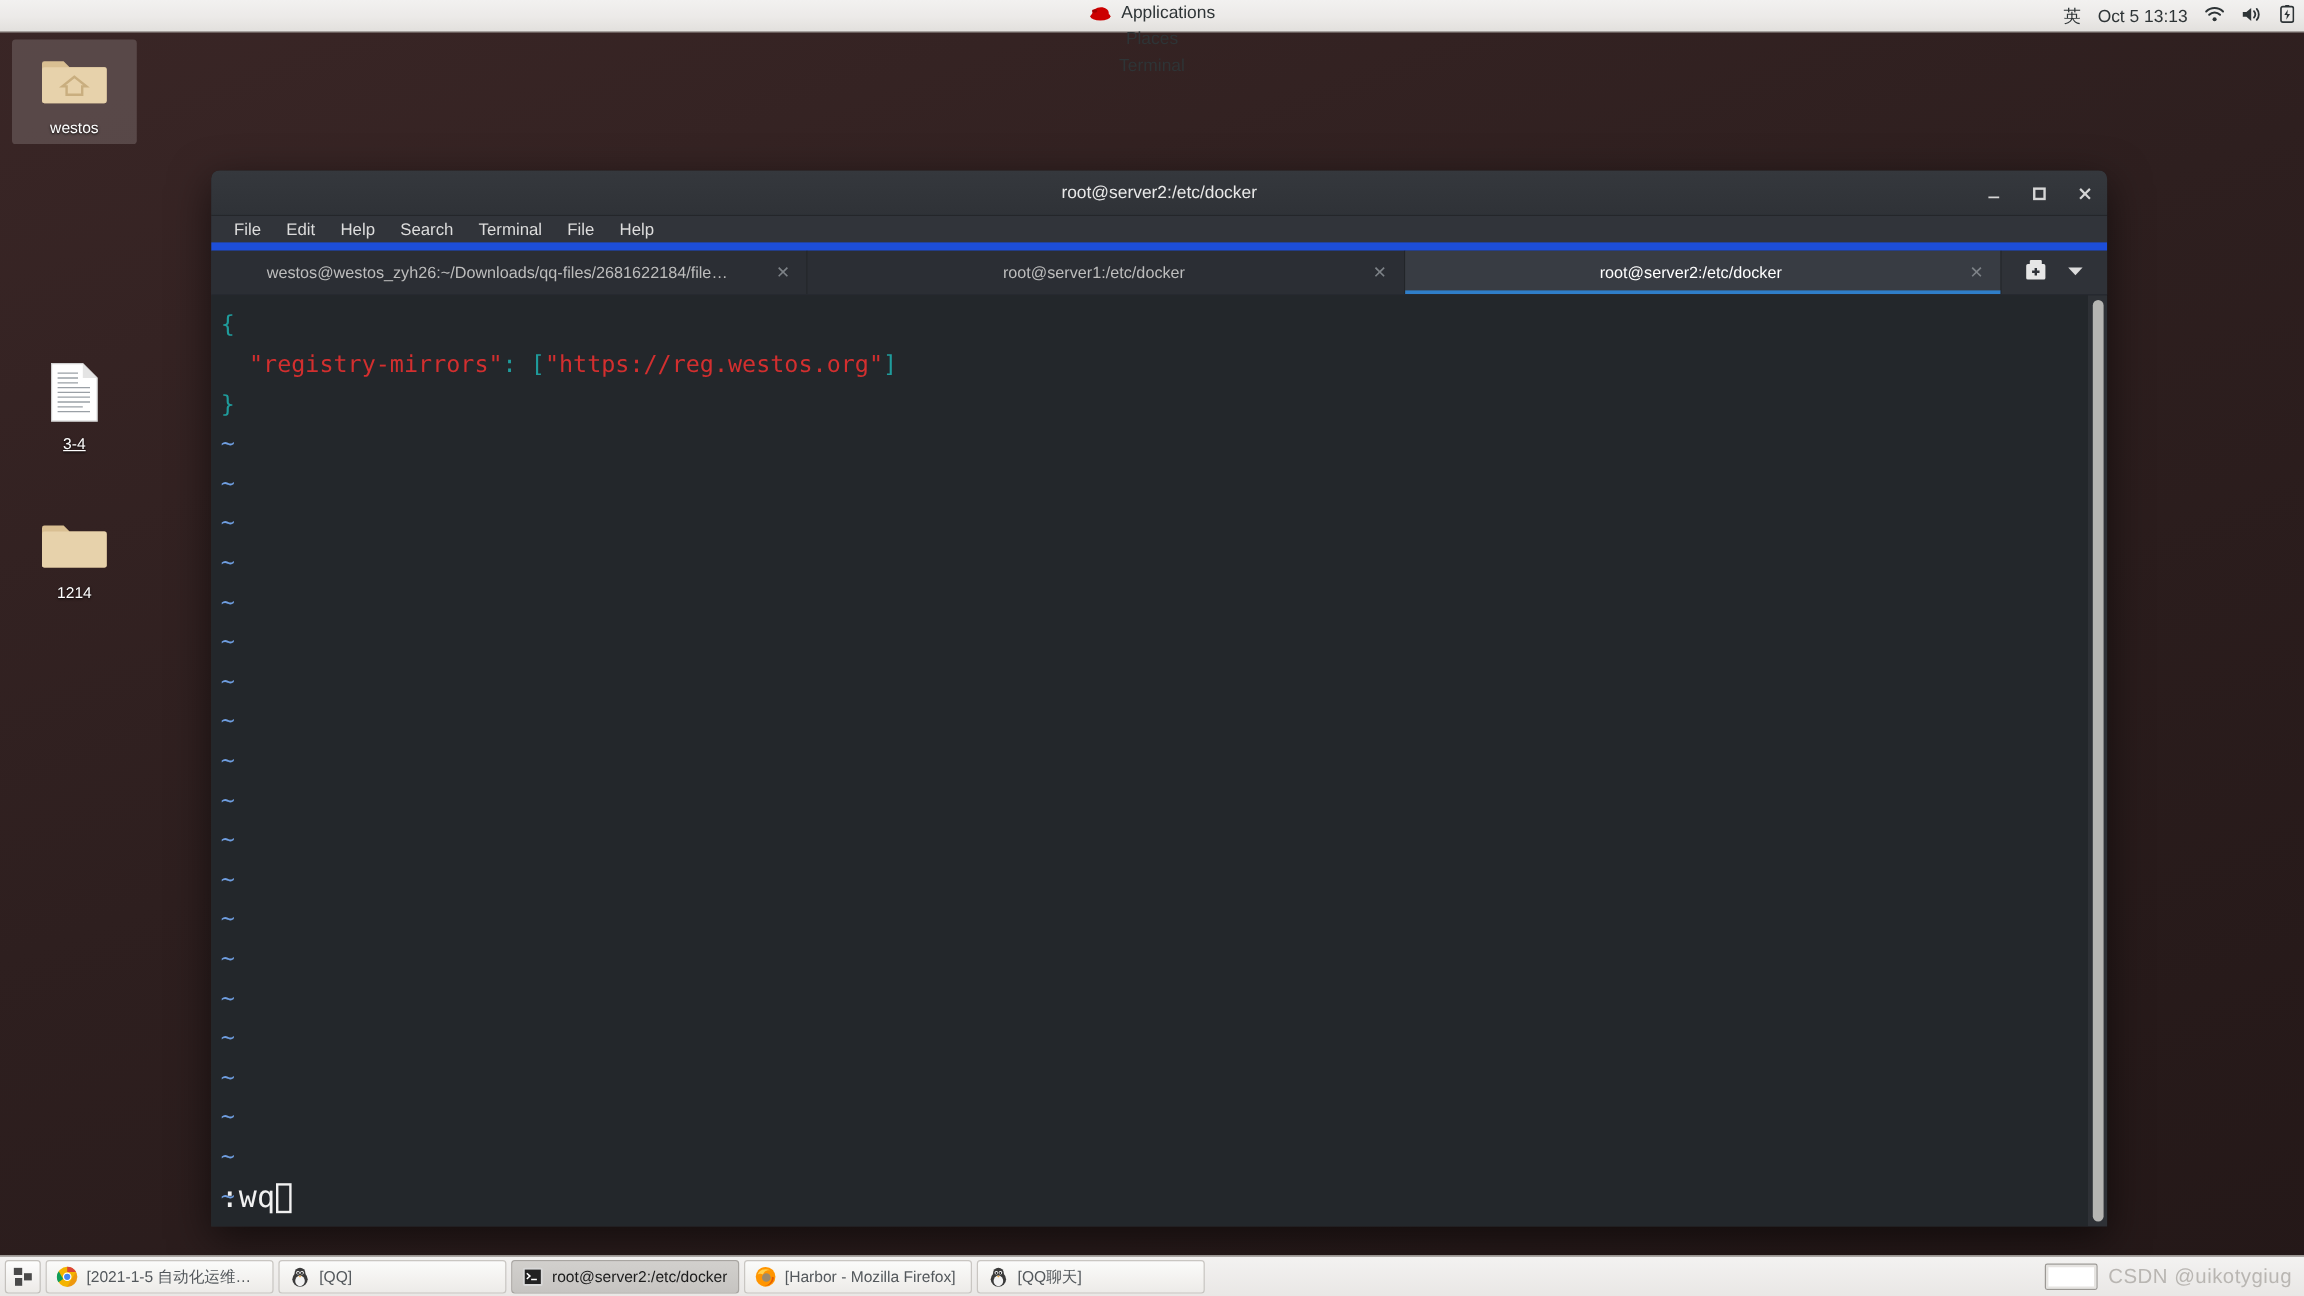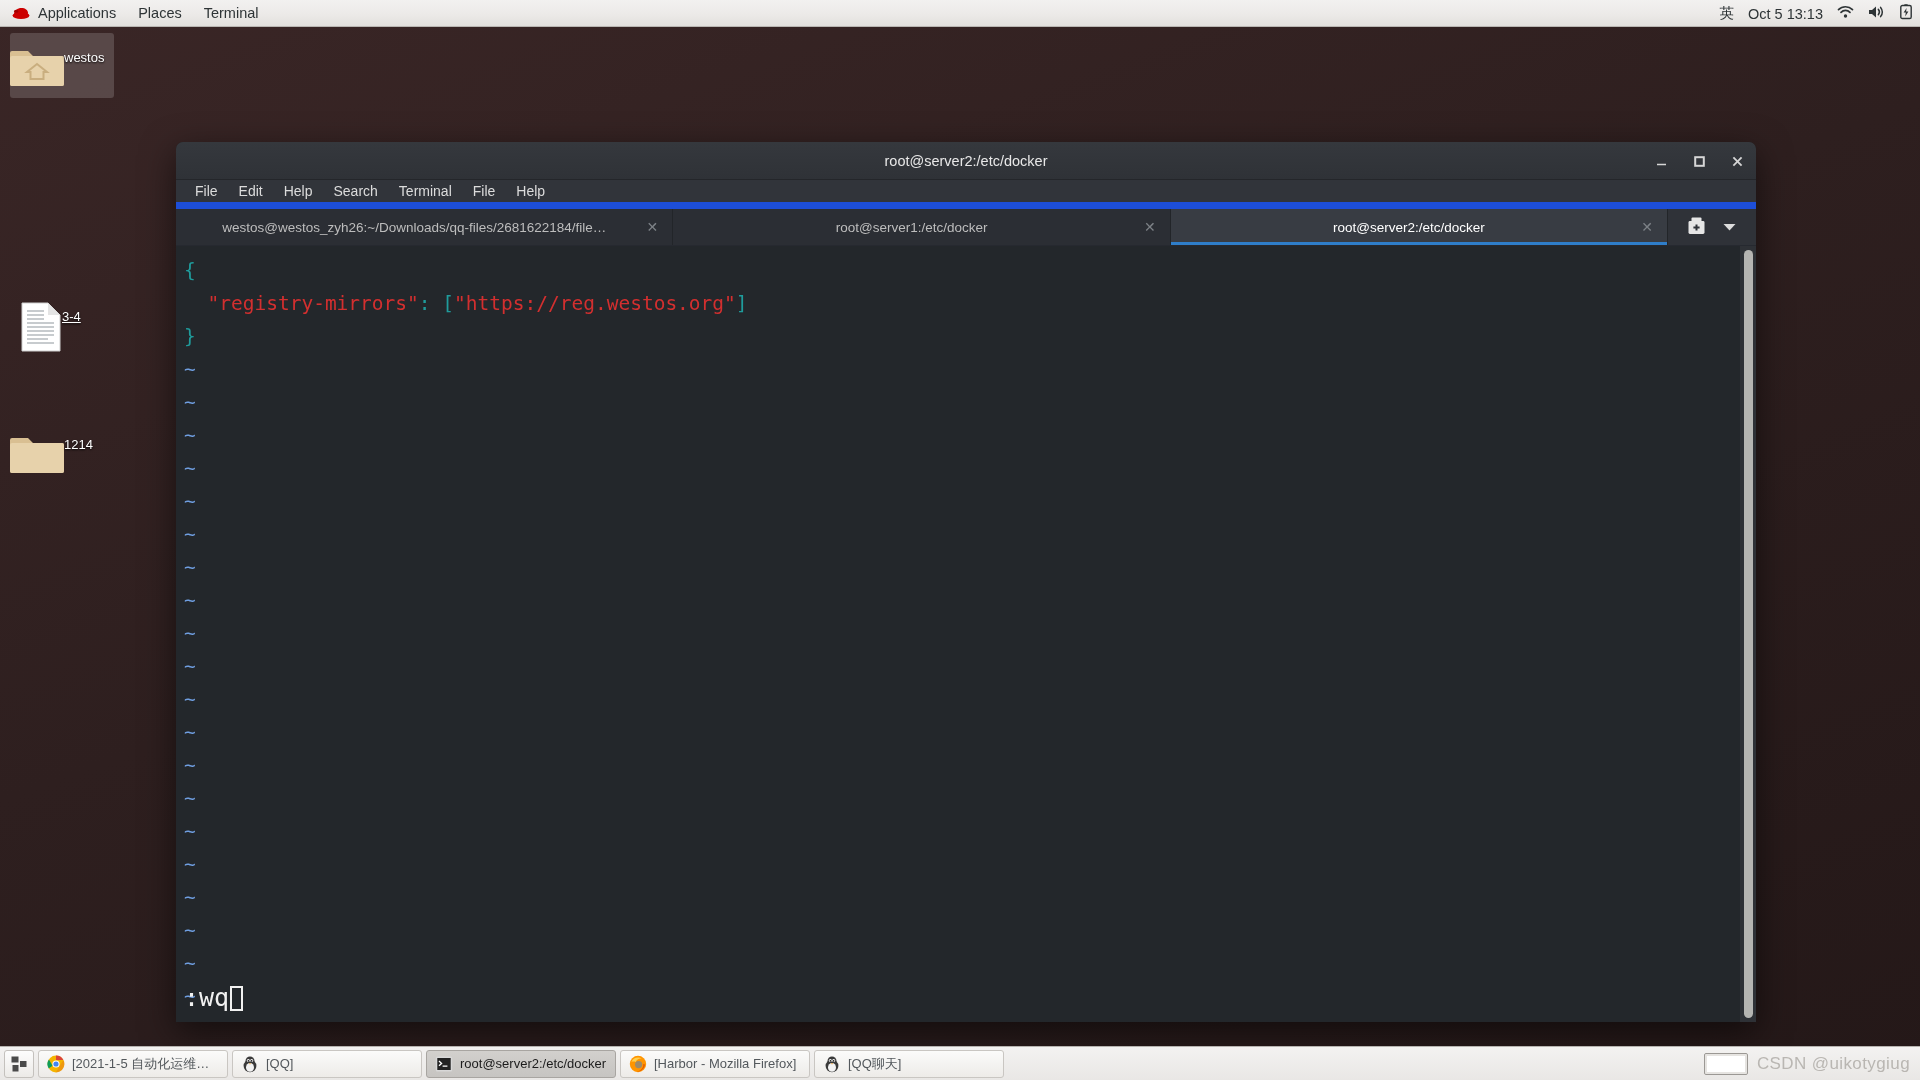--- a/index.html
+++ b/index.html
@@ -15,39 +15,39 @@
     background: linear-gradient(160deg, #3a2626 0%, #2e1f1f 45%, #241818 100%);
   }
 
   
   #top-panel {
     position: absolute; top: 0; left: 0;
     width: 1920px; height: 27px;
     background: linear-gradient(to bottom, #f2f1f0 0%, #eceae8 55%, #e2e0dd 100%);
     border-bottom: 1px solid #b9b6b2;
     display: flex; align-items: center;
-    font-size: 14.5px; color: #2e3436;
+    font-size: 14.5px; color: #2e3436; flex-direction: column;
   }
   .panel-menu {
     padding: 3px 10px; margin: 0 1px;
     display: flex; align-items: center; gap: 7px;
     height: 23px; border-radius: 2px;
   }
   .redhat-logo { width: 20px; height: 14px; position: relative; display:block; }
   #panel-right {
     position: absolute; right: 8px; top: 0; height: 27px;
     display: flex; align-items: center; gap: 14px;
     font-size: 14.5px; color: #2e3436;
   }
   .sys-icon { display: block; }
 
   
   .desk-icon {
     position: absolute; width: 104px;
-    display: flex; 
+    display: flex; flex-direction: column; align-items: center;
     padding-top: 10px; padding-bottom: 6px;
     font-size: 13px; color: #ffffff;
     text-shadow: 0 1px 2px rgba(0,0,0,.9);
   }
   .desk-icon.selected {
     background: rgba(255,255,255,0.16);
     border-radius: 3px;
   }
   .desk-icon .lbl { margin-top: 7px; line-height: 15px; }
 
@@ -272,21 +272,21 @@
       <svg width="54" height="46" viewBox="0 0 54 46">
         <path d="M2 8 h16 l5 5 h29 a2 2 0 0 1 2 2 v26 a2 2 0 0 1 -2 2 H2 a2 2 0 0 1 -2 -2 V10 a2 2 0 0 1 2 -2 z" fill="#d9bf92"></path>
         <path d="M2 13 h50 a2 2 0 0 1 2 2 v26 a2 2 0 0 1 -2 2 H2 a2 2 0 0 1 -2 -2 V15 a2 2 0 0 1 2 -2 z" fill="#e7d2ab"></path>
         <path d="M27 21 L17 29 h3.5 v7 h13 v-7 H37 Z" fill="none" stroke="#c9ae7f" stroke-width="2"></path>
       </svg>
     </span>
     <span class="lbl">westos</span>
   </div>
 
 
-  <div class="desk-icon" style="left:20px; top:292px;text-decoration:underline;">
+  <div class="desk-icon" style="left:10px; top:292px;text-decoration:underline;">
     <span>
       <svg width="42" height="50" viewBox="0 0 42 50">
         <path d="M2 1 h26 l12 12 v36 H2 Z" fill="#ffffff" stroke="#cfcfcf" stroke-width="1"></path>
         <path d="M28 1 v12 h12 Z" fill="#e4e4e4"></path>
         <g stroke="#9aa0a6" stroke-width="1.1">
           <line x1="7" y1="9" x2="24" y2="9"></line>
             <line x1="7" y1="13" x2="24" y2="13"></line>
           <line x1="7" y1="17" x2="24" y2="17"></line>
             <line x1="7" y1="21" x2="34" y2="21"></line>
           <line x1="7" y1="25" x2="34" y2="25"></line>

